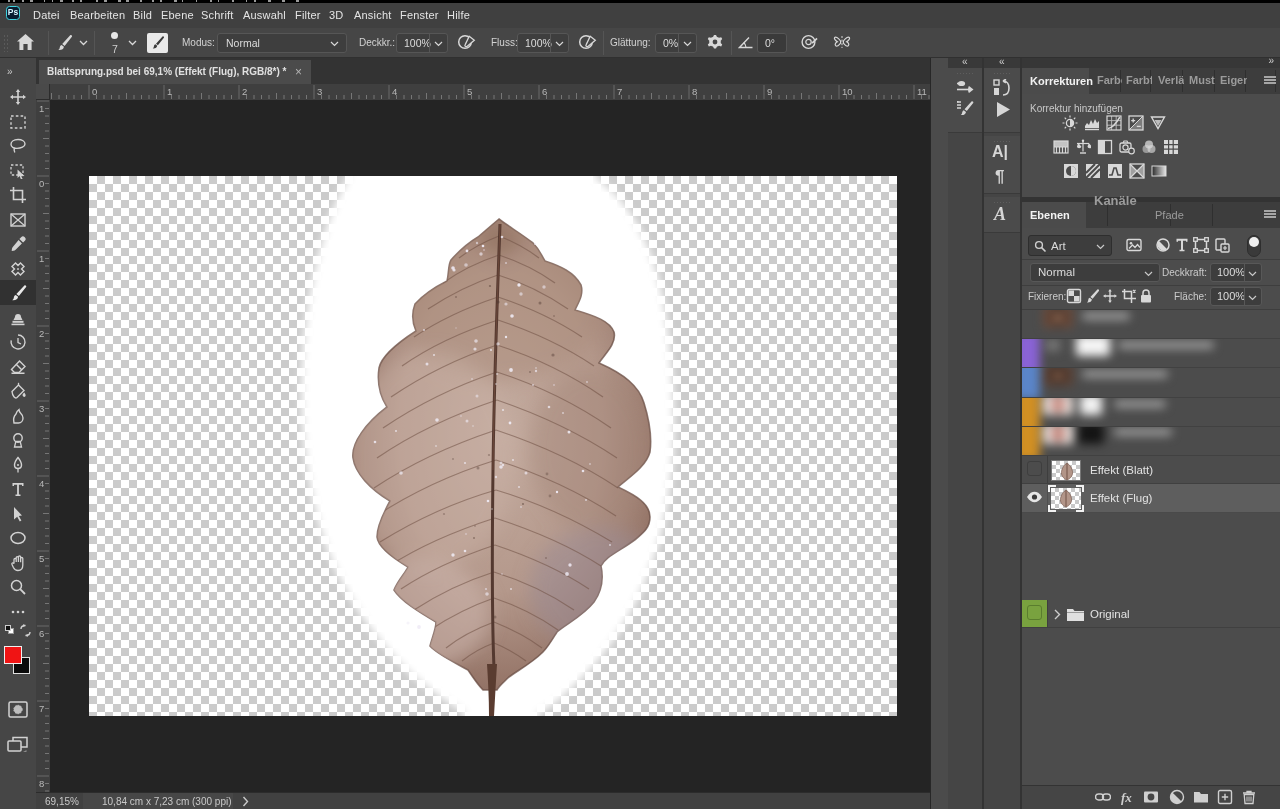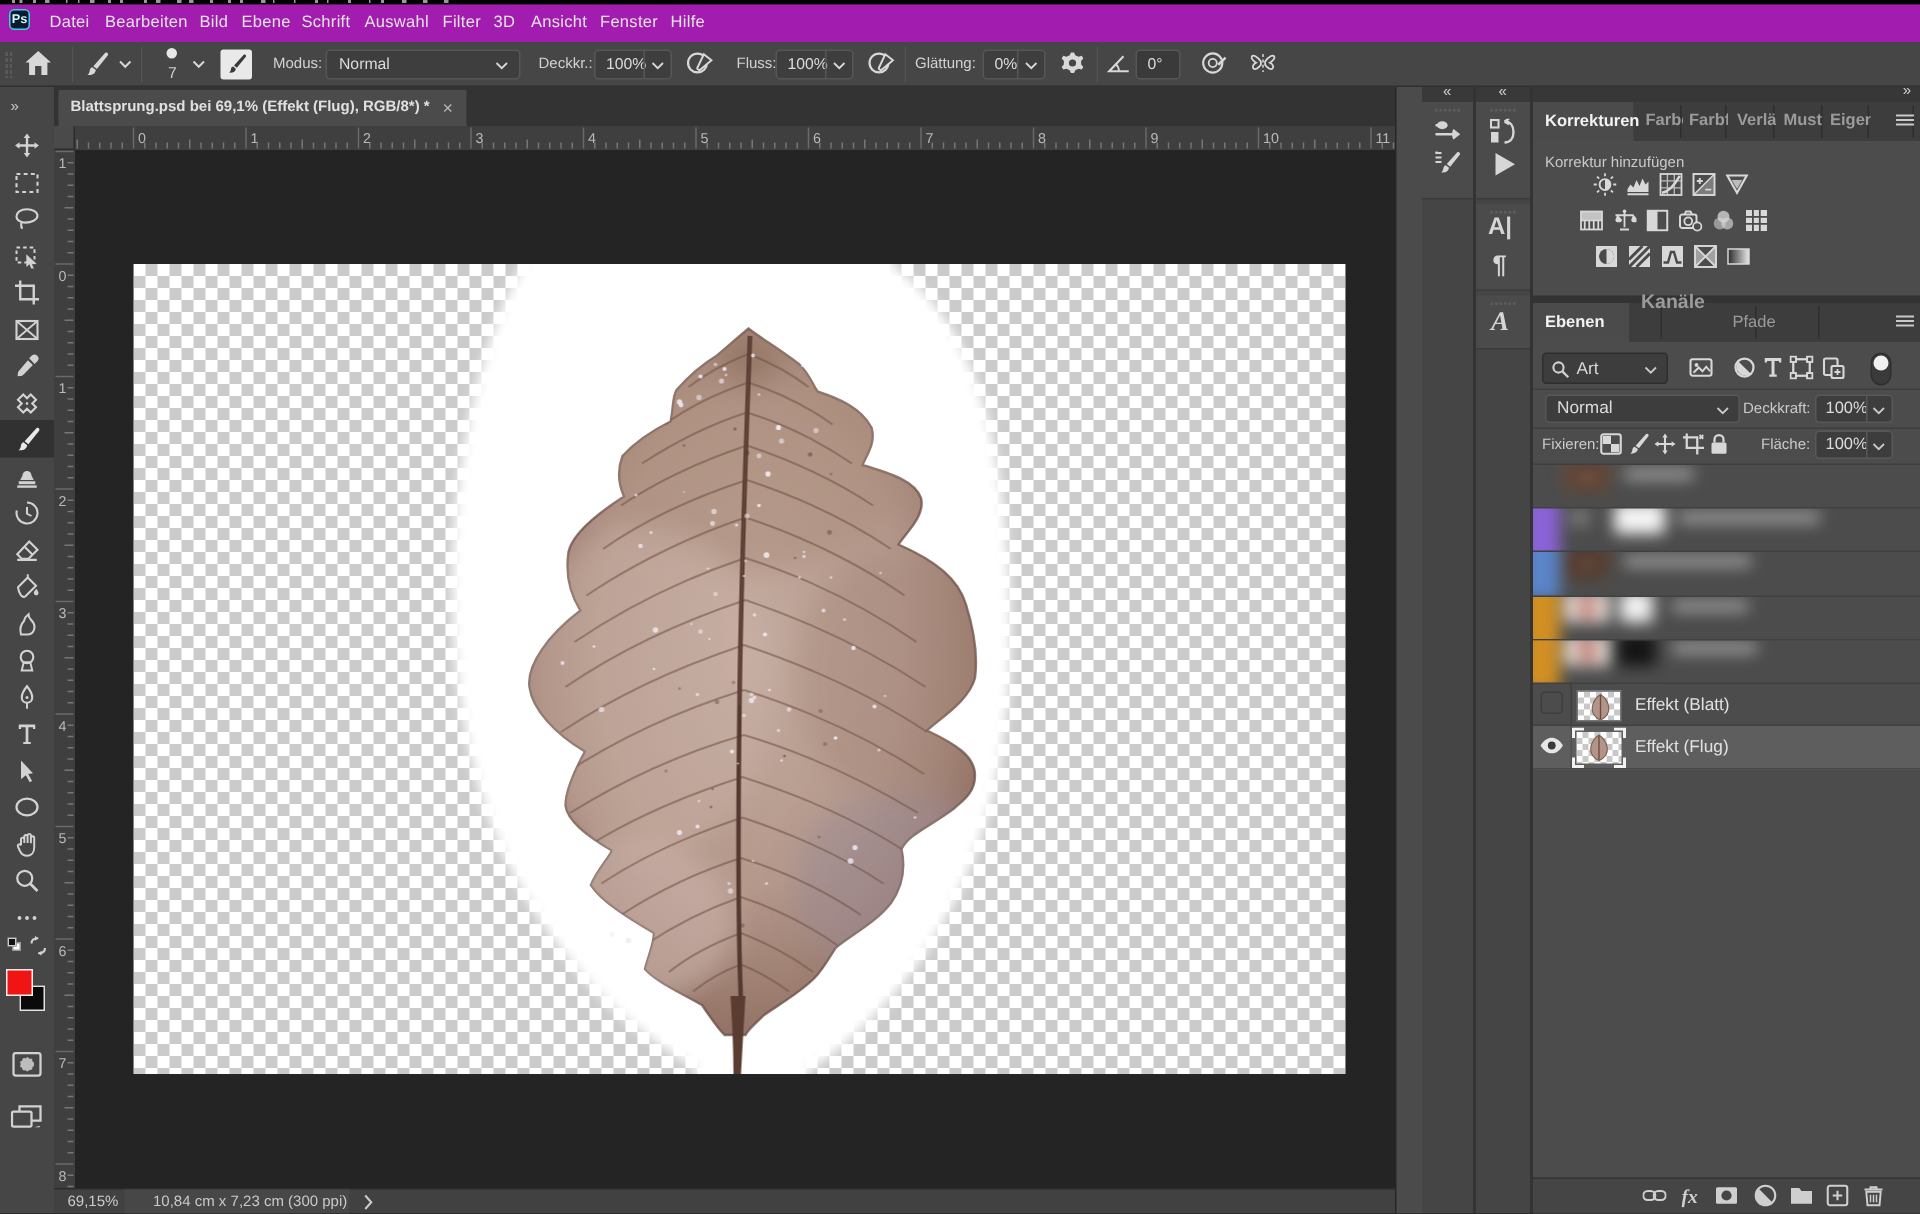--- a/index.html
+++ b/index.html
@@ -1,20 +1,20 @@
 <!DOCTYPE html>
 <html><head>
 <meta charset="utf-8">
 <style>
   * { margin:0; padding:0; box-sizing:border-box; }
   html,body { width:1280px; height:809px; overflow:hidden; background:#262626; }
   body { font-family:"Liberation Sans", sans-serif; position:relative; }
   svg { display:block; }
   #titlestrip { position:absolute; left:0; top:0; width:1280px; height:3px; background:#000; overflow:hidden; }
-  #menubar { position:absolute; left:0; top:3px; width:1280px; height:25px; background:#a21caf; }
+  #menubar { position:absolute; left:0; top:3px; width:1280px; height:25px; background:#404040; }
   #menubar .mi { position:absolute; top:6px; font-size:11px; color:#e4e4e4; letter-spacing:.2px; }
   #pslogo { position:absolute; left:6px; top:2.5px; width:14px; height:14px; background:#081c30;
             border:1.5px solid #3ed2de; border-radius:3.5px; color:#d8f6ff; font-size:8.5px;
             font-weight:bold; text-align:center; line-height:11px; }
   #optionsbar { position:absolute; left:0; top:28px; width:1280px; height:30px; background:#464646; border-bottom:1px solid #303030; }
   .osep { position:absolute; top:3px; width:1px; height:24px; background:#383838; border-right:1px solid #555; }
   .olbl { position:absolute; color:#d2d2d2; font-size:10px; white-space:nowrap; }
   .ofld { position:absolute; height:20px; top:5px; background:#3e3e3e; border:1px solid #565656; border-radius:3px; color:#dcdcdc; font-size:10.5px; }
   #toolbar { position:absolute; left:0; top:58px; width:36px; height:751px; background:#464646; }
   .tool { position:absolute; left:0; width:36px; height:24px; display:flex; align-items:center; justify-content:center; }
@@ -1089,20 +1089,33 @@
 <path d="M15 2 C18 4 20 7 20.5 10.5 C21 14 19 17.5 15 19 C11 17.5 9 14 9.5 10.5 C10 7 12 4 15 2 Z" fill="#b29588" stroke="#7a5c50" stroke-width="0.7"></path>
 <path d="M15 2.5 V18.5" stroke="#6a4a3e" stroke-width="0.9"></path>
           </g>
         </svg>
 <svg style="position:absolute;left:-3px;top:-3px" width="36" height="27" viewBox="0 0 36 27">
           <path d="M1 7 V1 H8 M28 1 H35 V7 M35 20 V26 H28 M8 26 H1 V20" stroke="#f2f2f2" stroke-width="2" fill="none"></path>
         </svg>
       </div>
 <div class="lname">Effekt (Flug)</div>
     </div>
+    <div class="lrow" style="top:542px;height:28px">
+<div class="eyecell greencell">
+        <div class="eyewell" style="border:1.5px solid #5a7d2e"></div>
+      </div>
+<svg style="position:absolute;left:32px;top:9px" width="7" height="11" viewBox="0 0 7 11">
+        <path d="M1 1 L5.5 5.5 L1 10" stroke="#cdcdcd" stroke-width="1.4" fill="none"></path>
+      </svg>
+<svg style="position:absolute;left:44px;top:7px" width="19" height="15" viewBox="0 0 19 15">
+        <path d="M1 2 h6 l1.5 2 H18 V14 H1 Z" fill="#e0e0e0"></path>
+        <path d="M1 5.5 h17" stroke="#9a9a9a" stroke-width="1"></path>
+      </svg>
+<div class="lname">Original</div>
+    </div>
     <div style="position:absolute;left:0;top:727px;width:258px;height:24px;background:#454545;border-top:1px solid #333"></div>
     <svg style="position:absolute;left:73px;top:731px" width="16" height="16" viewBox="0 0 16 16">
       <g stroke="#cfcfcf" stroke-width="1.4" fill="none">
         <rect x="0.5" y="5" width="8" height="6" rx="3"></rect>
         <rect x="7.5" y="5" width="8" height="6" rx="3"></rect>
       </g>
     </svg>
     <svg style="position:absolute;left:99px;top:731px" width="16" height="16" viewBox="0 0 16 16">
       <text x="0" y="13" font-size="13" font-style="italic" font-weight="bold" fill="#cfcfcf" font-family="Liberation Serif">fx</text>
     </svg>

